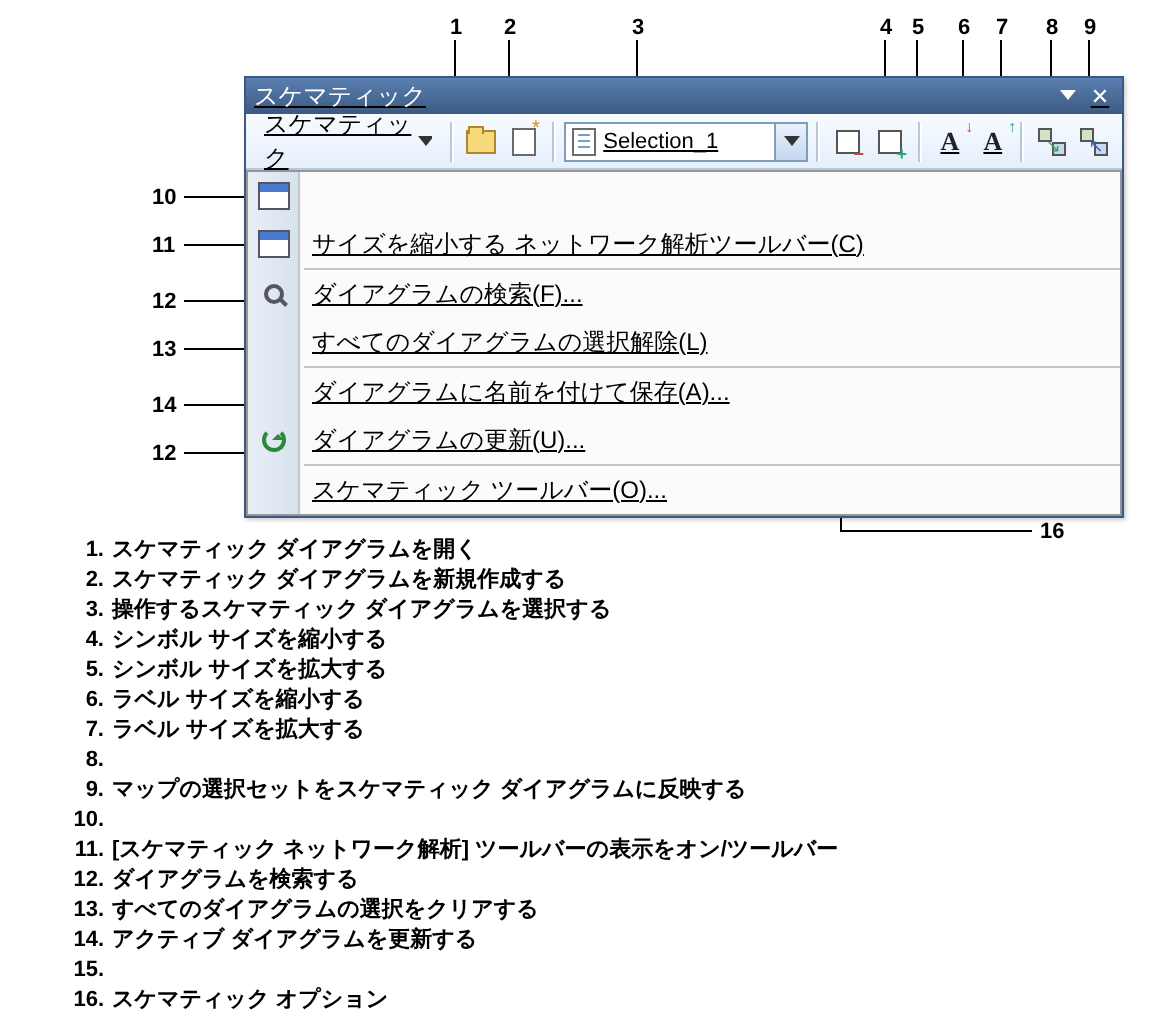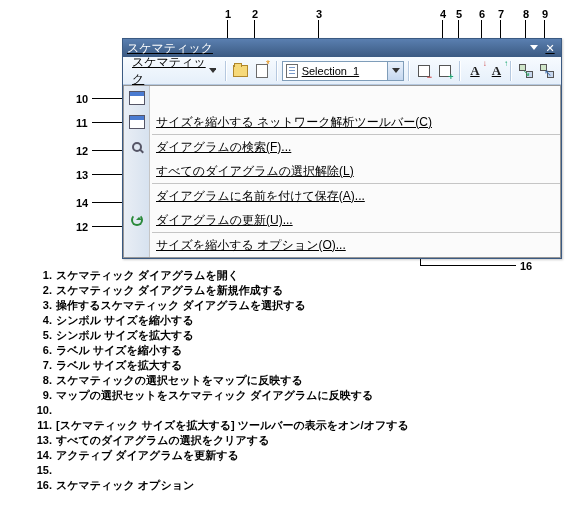--- a/index.html
+++ b/index.html
@@ -324,21 +324,21 @@
     </div>
     <div class="menu-item">
       <span class="mi-icon">
           <div class="icon-refresh"></div>
         </span>
       <span>ダイアグラムの更新(U)...</span>
     </div>
     <div class="menu-sep"></div>
     <div class="menu-item">
       <span class="mi-icon"></span>
-      <span>サイズを縮小する オプション(O)...</span>
+      <span>スケマティック ツールバー(O)...</span>
     </div>
   </div>
 </div>
 
 <div class="legend" id="legend">
     <div class="legend-row">
       <span class="legend-num">1.</span>
       <span>スケマティック ダイアグラムを開く</span>
     </div>
     <div class="legend-row">
@@ -360,32 +360,35 @@
     <div class="legend-row">
       <span class="legend-num">6.</span>
       <span>ラベル サイズを縮小する</span>
     </div>
     <div class="legend-row">
       <span class="legend-num">7.</span>
       <span>ラベル サイズを拡大する</span>
     </div>
     <div class="legend-row">
       <span class="legend-num">8.</span>
-      <span>スケマティックの選択セットをマップに反映する</span>
     </div>
     <div class="legend-row">
       <span class="legend-num">9.</span>
       <span>マップの選択セットをスケマティック ダイアグラムに反映する</span>
     </div>
     <div class="legend-row">
       <span class="legend-num">10.</span>
     </div>
     <div class="legend-row">
       <span class="legend-num">11.</span>
-      <span>[スケマティック サイズを拡大する] ツールバーの表示をオン/オフする</span>
+      <span>[スケマティック ネットワーク解析] ツールバーの表示をオン/ツールバー</span>
+    </div>
+    <div class="legend-row">
+      <span class="legend-num">12.</span>
+      <span>ダイアグラムを検索する</span>
     </div>
     <div class="legend-row">
       <span class="legend-num">13.</span>
       <span>すべてのダイアグラムの選択をクリアする</span>
     </div>
     <div class="legend-row">
       <span class="legend-num">14.</span>
       <span>アクティブ ダイアグラムを更新する</span>
     </div>
     <div class="legend-row">

